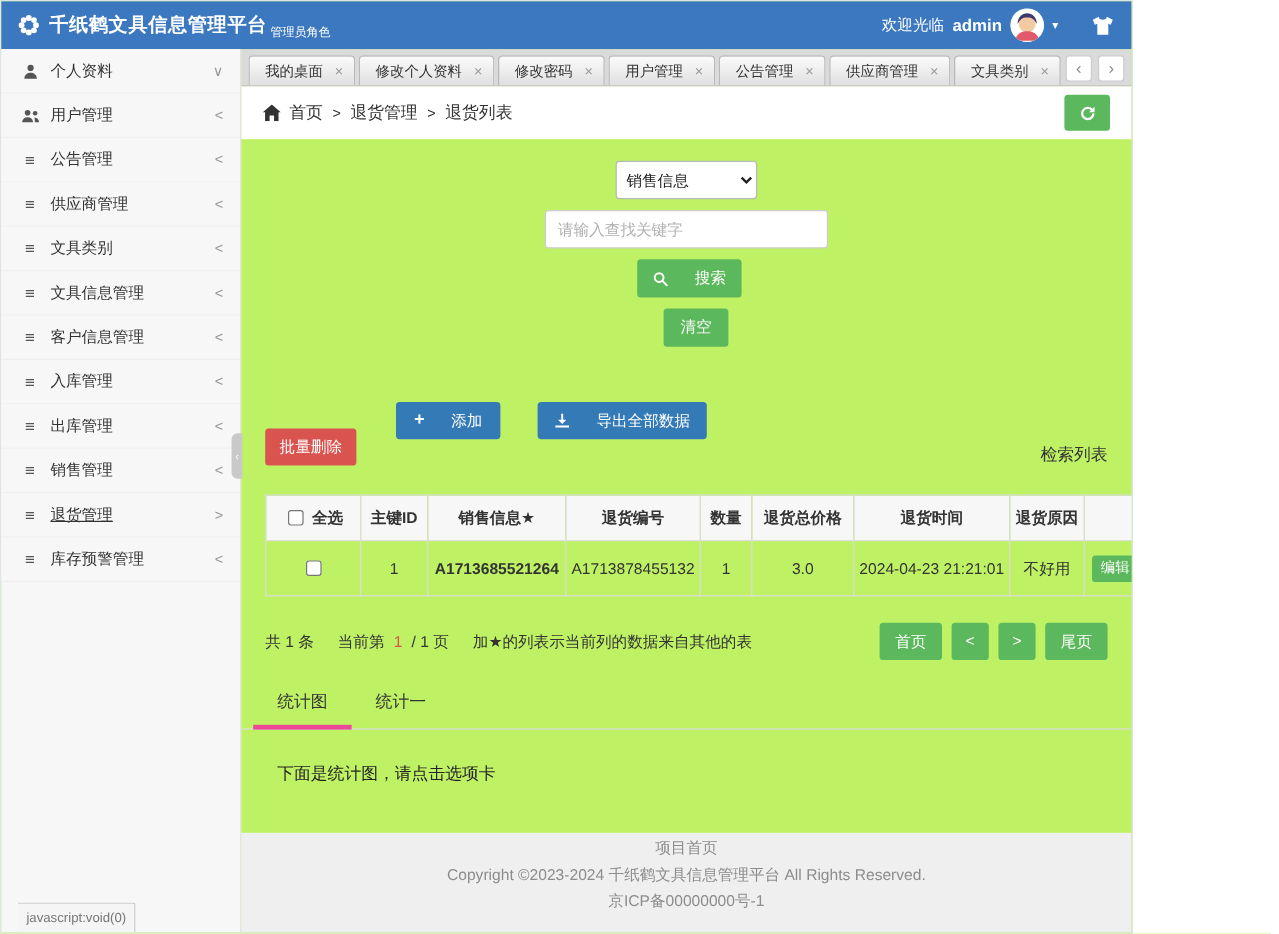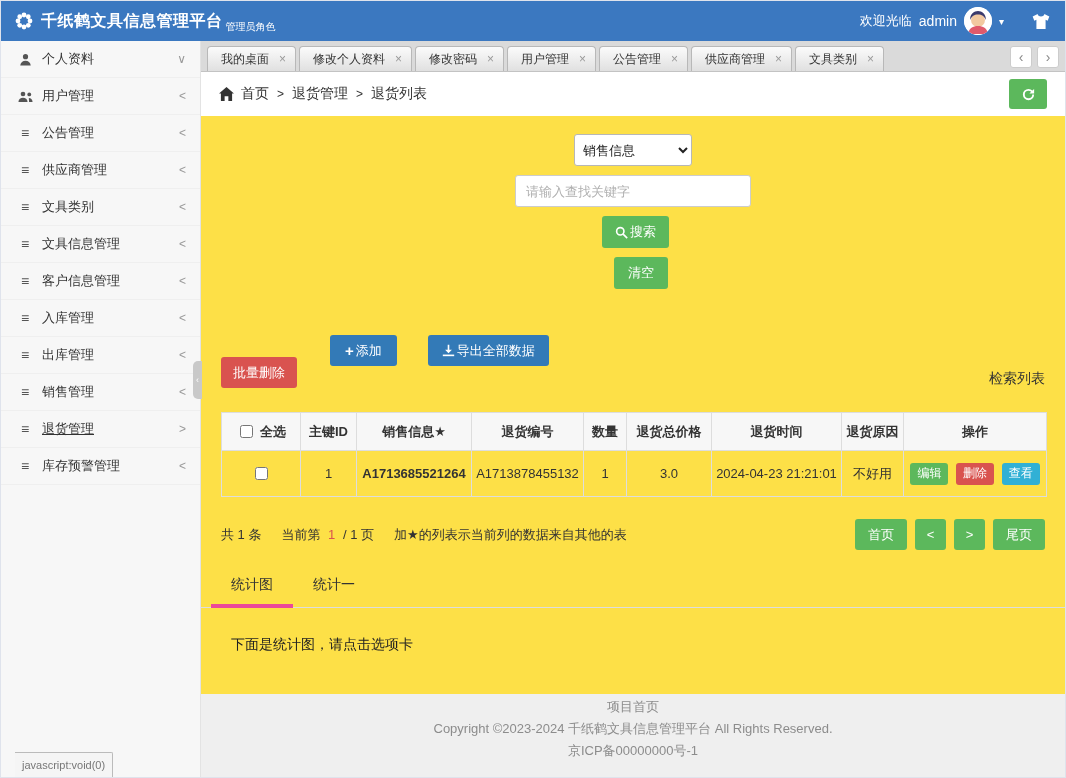--- a/index.html
+++ b/index.html
@@ -1,27 +1,27 @@
 <!DOCTYPE html>
 <html><head>
 <meta charset="utf-8">
 <style>
   * { box-sizing: border-box; }
   body { margin:0; font-family:"Liberation Sans","DejaVu Sans",sans-serif; background:#fff; }
-  .page { position:relative; width:1066px; height:778px; background:#fde047; overflow:hidden; border:1px solid #dfe3ec; }
+  .page { position:relative; width:944px; height:778px; background:#bef264; overflow:hidden; border:1px solid #dfe3ec; }
   [data-interactable="true"] { cursor:pointer; }
 
   
   .navbar { height:40px; background:#3b78c0; display:flex; align-items:center; padding:0 14px; color:#fff; }
   .brand-ic { display:flex; align-items:center; margin-right:8px; }
   .brand { font-size:16px; font-weight:bold; letter-spacing:.5px; }
   .role { font-size:10px; align-self:flex-end; padding-bottom:7px; margin-left:3px; }
   .nav-right { margin-left:auto; display:flex; align-items:center; gap:7px; }
   .welcome { font-size:13px; }
-  .username { font-size:14px; font-weight:normal; }
+  .username { font-size:14px; font-weight:bold; }
   .avatar { width:28px; height:28px; border-radius:50%; overflow:hidden; background:#fff; display:flex; align-items:center; justify-content:center; }
   .caret { font-size:10px; }
   .shirt { margin-left:20px; display:flex; align-items:center; }
 
   
   .sidebar { position:absolute; top:40px; left:0; bottom:0; width:200px; background:#f7f7f7; border-right:1px solid #e3e3e3; z-index:2; }
   .side-item { height:37px; display:flex; align-items:center; gap:9px; padding:0 14px 0 16px; font-size:13px; color:#333; border-bottom:1px solid #efefef; background:#f7f7f7; }
   .side-ic { width:16px; display:flex; justify-content:center; color:#555; font-size:14px; line-height:1; }
   .side-arrow { margin-left:auto; color:#999; font-size:12px; }
   .side-item.active .side-label { text-decoration:underline; }
@@ -38,21 +38,21 @@
 
   .breadcrumb { height:44px; display:flex; align-items:center; gap:7px; padding:0 18px; font-size:14px; color:#333; background:#fff; }
   .crumb-sep { font-size:12px; color:#333; margin:0 1px; }
   .refresh-btn { margin-left:auto; width:38px; height:30px; background:#5cb85c; border:none; border-radius:3px; display:flex; align-items:center; justify-content:center; }
 
   .search-row { display:flex; justify-content:center; align-items:center; gap:9px; margin-top:18px;flex-direction:column; }
   .cat-select { width:118px; height:32px; border:1px solid #b7b7b7; border-radius:3px; font-size:13px; padding:0 4px; color:#222; background:#fff; font-family:inherit; }
   .kw-input { width:236px; height:32px; border:1px solid #ccc; border-radius:3px; padding:0 10px; font-size:13px; outline:none; font-family:inherit; }
   .kw-input::placeholder { color:#b0b0b0; }
 
-  .btn { border:none; border-radius:3px; color:#fff; font-size:13px; font-family:Liberation Sans, sans-serif; display:inline-flex; align-items:center; justify-content:center; gap:2px;text-align:center; }
+  .btn { border:none; border-radius:3px; color:#fff; font-size:13px; font-family:Liberation Mono, monospace; display:inline-flex; align-items:center; justify-content:center; gap:22px;text-align:center; }
   .btn-green { background:#5cb85c; }
   .btn-blue  { background:#337ab7; }
   .btn-red   { background:#d9534f;margin-top:44px; }
   .btn-info  { background:#31b0d5; }
   .search-btn { height:32px; padding:0 13px; margin-left:5px; }
   .clear-btn  { height:32px; padding:16px 14px; margin-left:16px; }
 
   .actions-row { display:flex; align-items:center; margin-top:24px; padding:0 20px; }
   .batch-btn { height:31px; padding:0 12px; }
   .add-btn { height:31px; padding:0 15px; margin-left:33px; }

